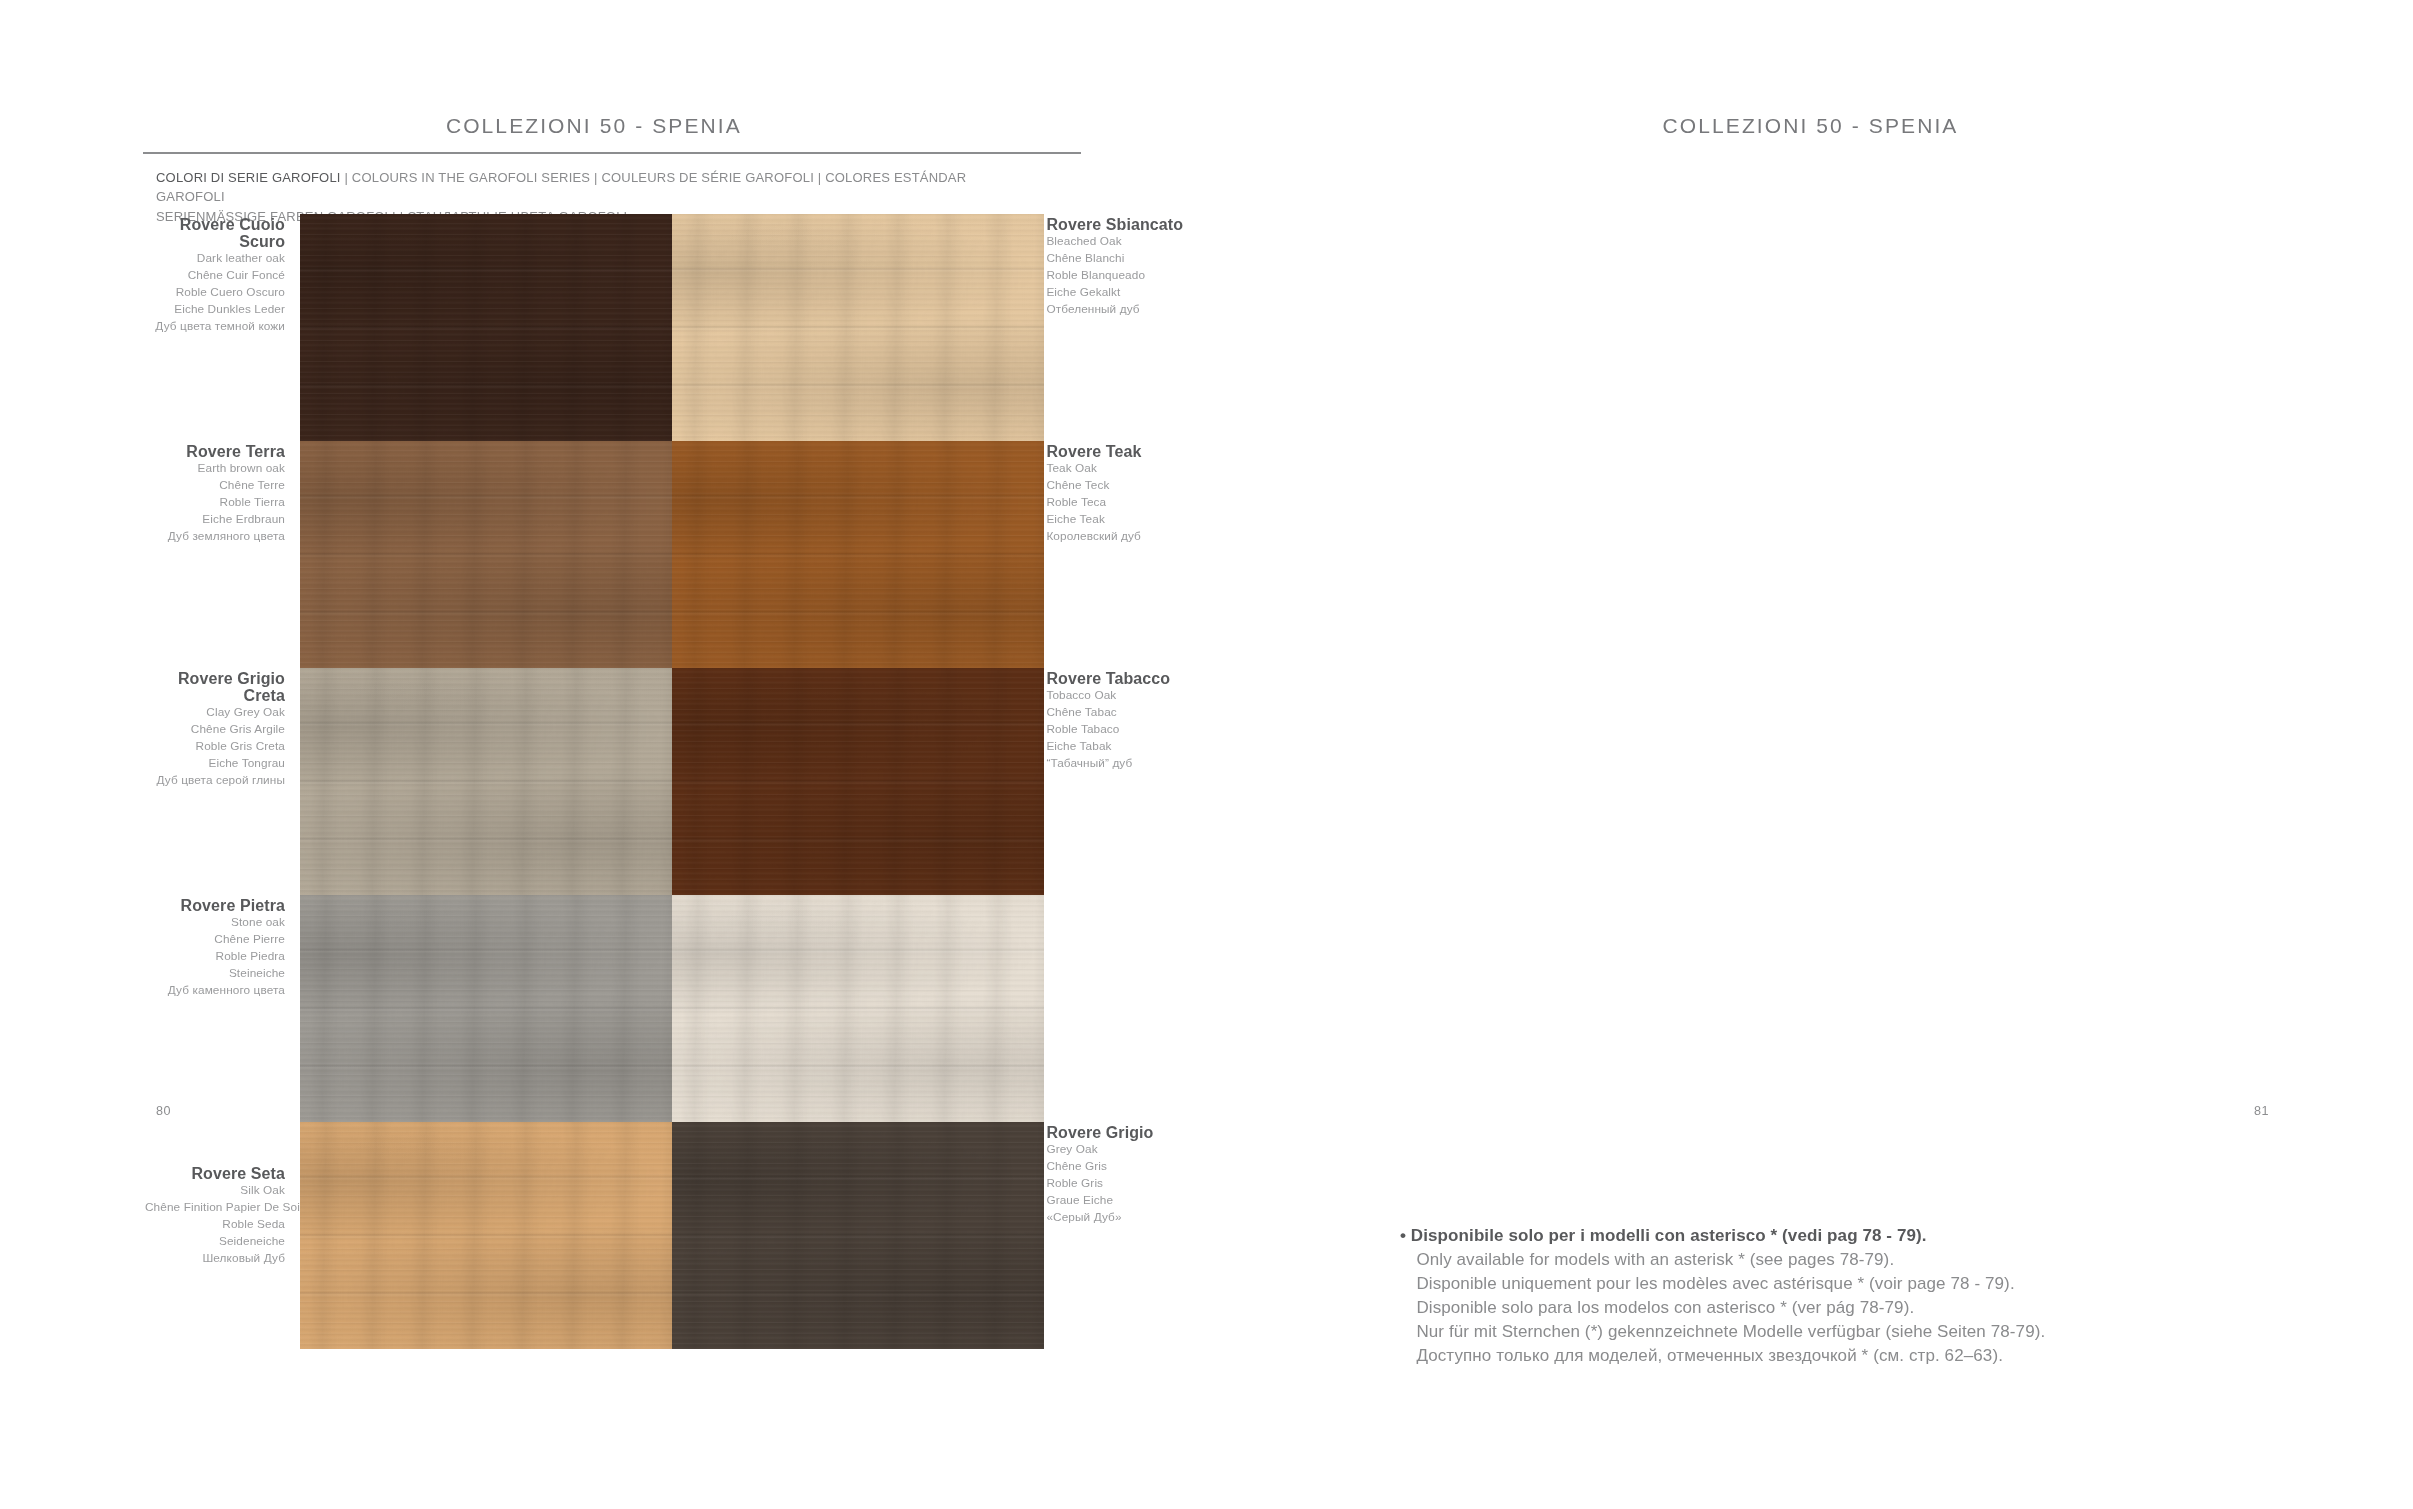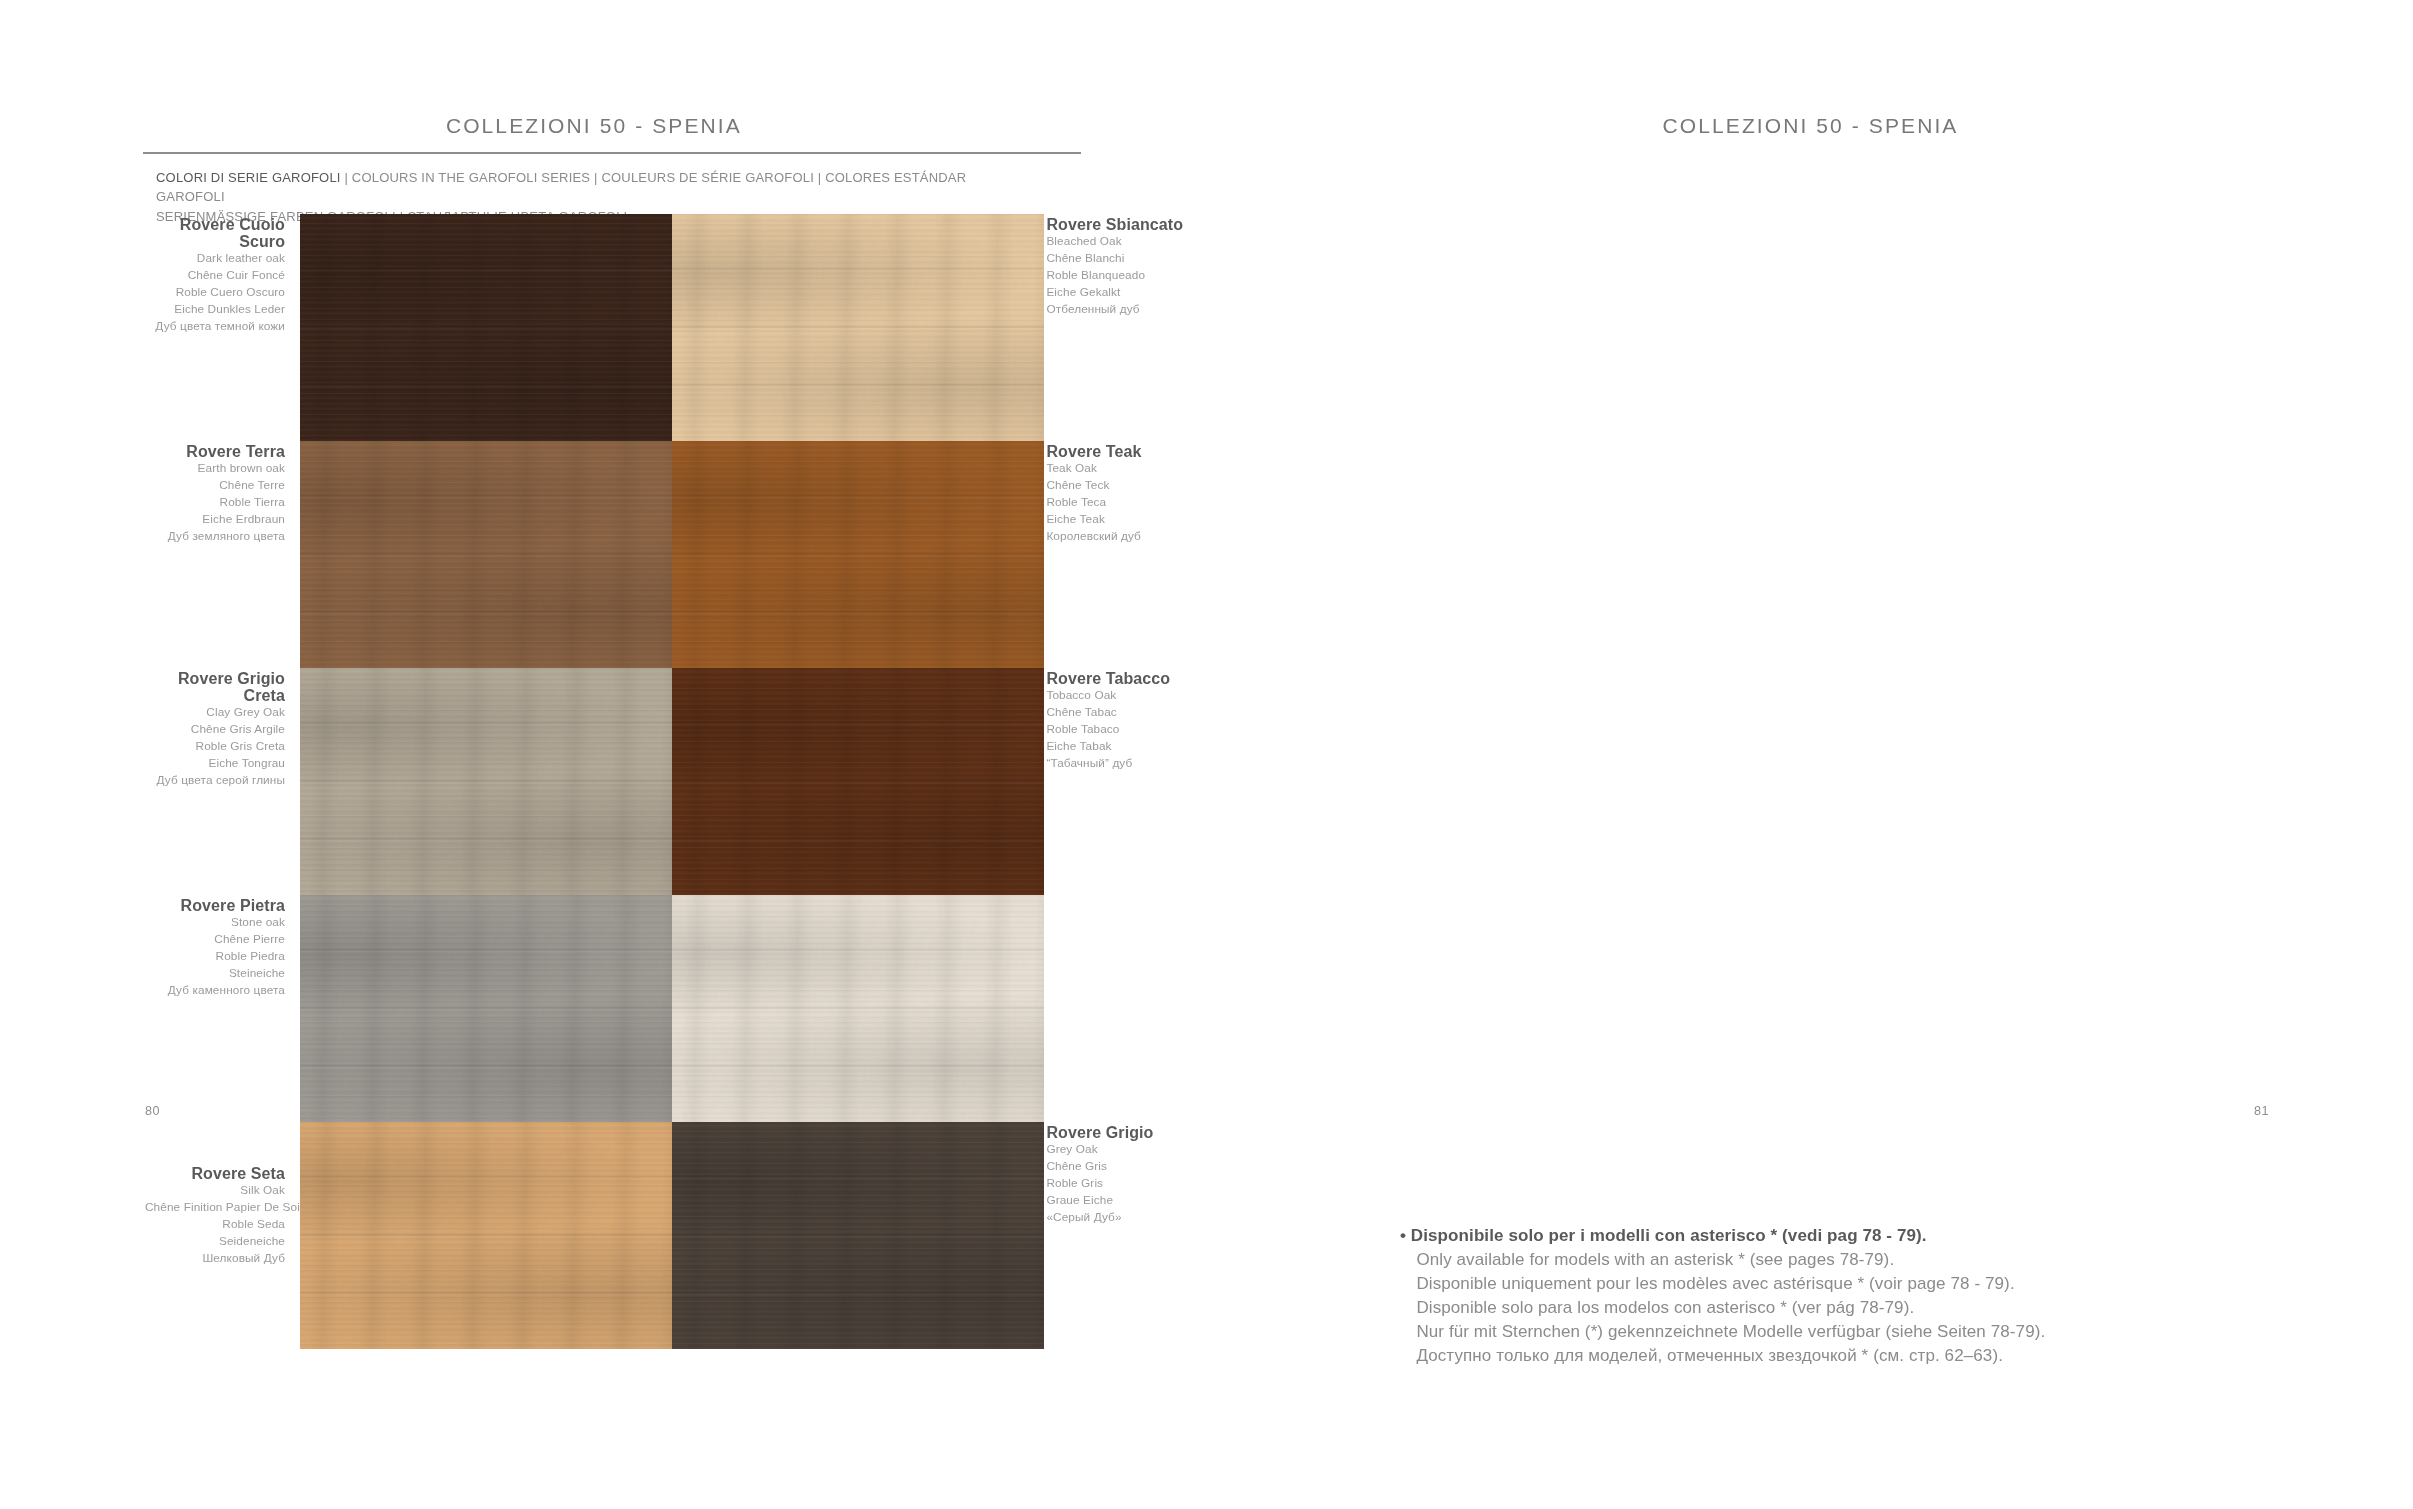--- a/index.html
+++ b/index.html
@@ -24,21 +24,21 @@
   }
   .page-left .page-header{padding-right:19.3px;box-sizing:border-box;}
 
   .rule{
     position:absolute;height:1.9px;background:#8c8d8f;top:152px;
   }
   .page-left .rule{left:143px;right:126px;}
   .page-right .rule{left:1281px;right:143px;}
 
   .folio{
-    position:absolute;bottom:92px;font-size:12.6px;color:#8c8d8f;letter-spacing:0.5px;
+    position:absolute;bottom:92px;font-size:12.6px;color:#8c8d8f;letter-spacing:0.5px;margin-left:11px;
   }
   .page-left .folio{left:145px;}
   .page-right .folio{right:145px;}
 
   
   .intro{
     position:absolute;left:156px;top:168px;width:869px;
     font-size:13px;line-height:19.3px;letter-spacing:0.2px;color:#8a8b8d;
   }
   .intro .b{font-weight:normal;color:#58595b;}

